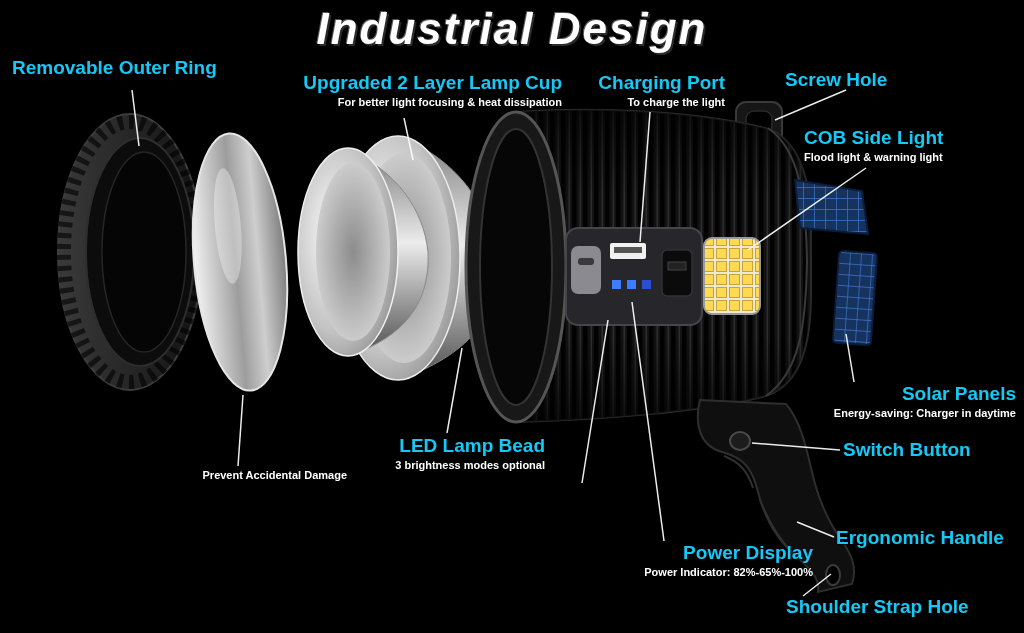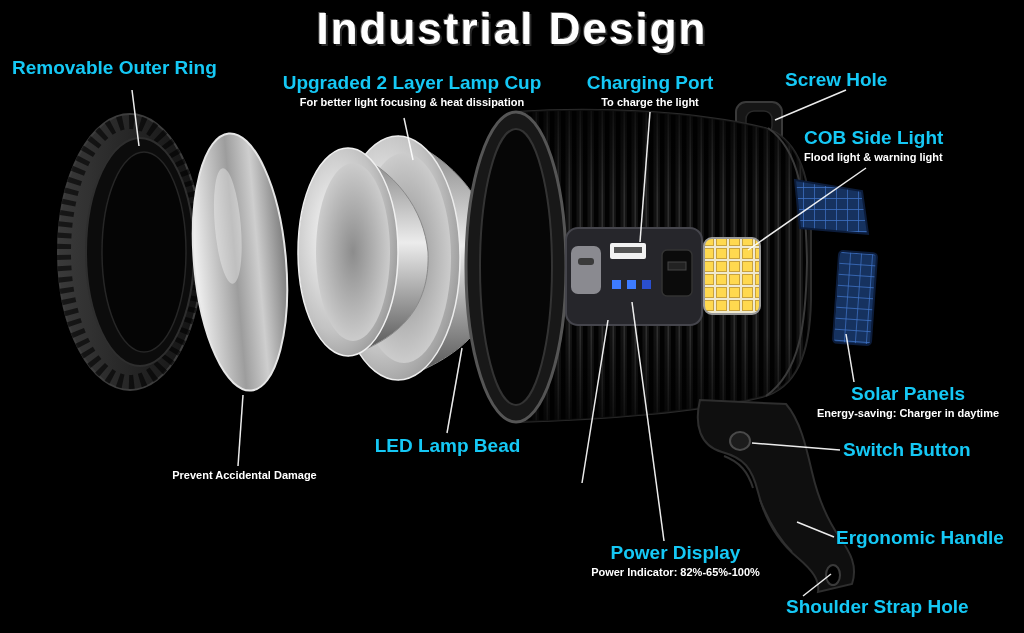--- a/index.html
+++ b/index.html
@@ -1,24 +1,24 @@
 <!DOCTYPE html>
 <html style="--accent: #15c8f5; --bg: #000000;"><head>
 <meta charset="utf-8">
 <style>
   html,body{margin:0;padding:0;background:#000;}
   .stage{position:relative;width:1024px;height:633px;background:var(--bg,#000);overflow:hidden;
          font-family:"Liberation Sans",sans-serif;}
   .title{position:absolute;left:0;right:0;top:4px;text-align:center;
-         font-size:44px;font-weight:bold;color:#fff;letter-spacing:2px;
+         font-size:44px;font-weight:bold;font-style:italic;color:#fff;letter-spacing:2px;
          text-shadow:2px 2px 0 #2a2a2a,-1px -1px 0 #555,4px 4px 8px #000;}
   .callout{position:absolute;color:var(--accent,#15c8f5);text-shadow:1px 1px 2px #000;line-height:1.15;}
   .callout .t{font-size:19px;font-weight:bold;}
   .callout .s{font-size:11px;font-weight:bold;color:#fff;margin-top:2px;}
-  .ta-c{text-align:center}.ta-r{text-align:left}
+  .ta-c{text-align:right}.ta-r{text-align:left}
   svg{position:absolute;left:0;top:0;}
 </style>
 </head>
 <body>
 
 <div class="stage">
 
   <svg width="1024" height="633" viewBox="0 0 1024 633">
     <defs>
       <pattern id="ribs" width="11" height="8" patternUnits="userSpaceOnUse">
@@ -179,20 +179,21 @@
     <div class="t">Solar Panels</div>
     <div class="s">Energy-saving: Charger in daytime</div>
   </div>
 
   <div class="callout" style="left:843px;top:439px;width:175px;">
     <div class="t">Switch Button</div>
   </div>
 
   <div class="callout ta-c" style="left:350px;top:435px;width:195px;">
     <div class="t">LED Lamp Bead</div>
+    <div class="s">3 brightness modes optional</div>
   </div>
 
   <div class="callout ta-c" style="left:142px;top:467px;width:205px;">
     <div class="s">Prevent Accidental Damage</div>
   </div>
 
 
   <div class="callout ta-c" style="left:538px;top:542px;width:275px;">
     <div class="t">Power Display</div>
     <div class="s">Power Indicator: 82%-65%-100%</div>

